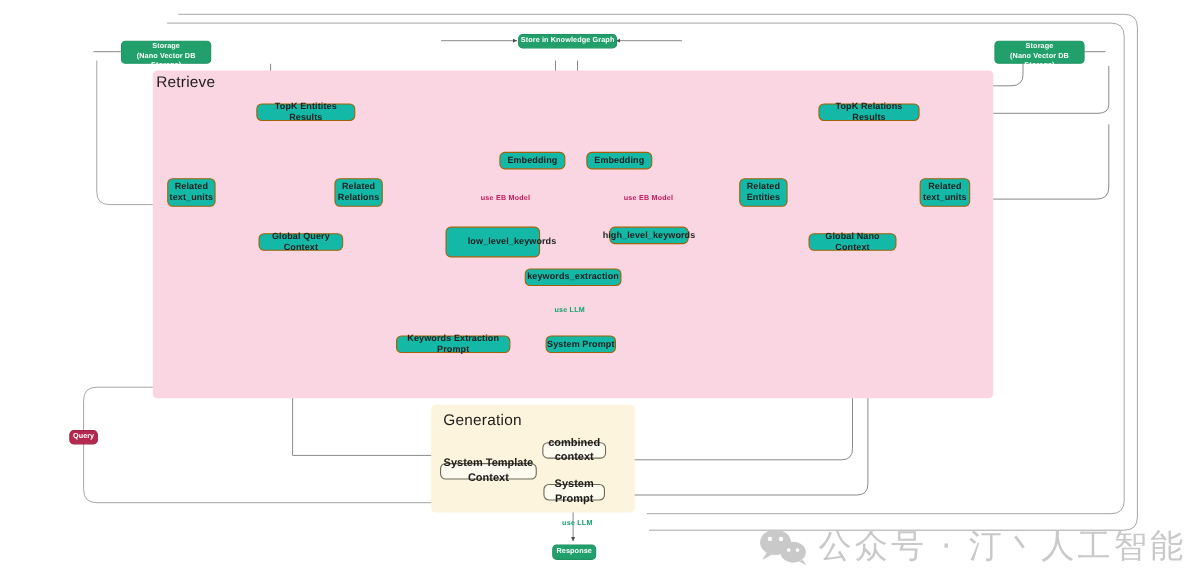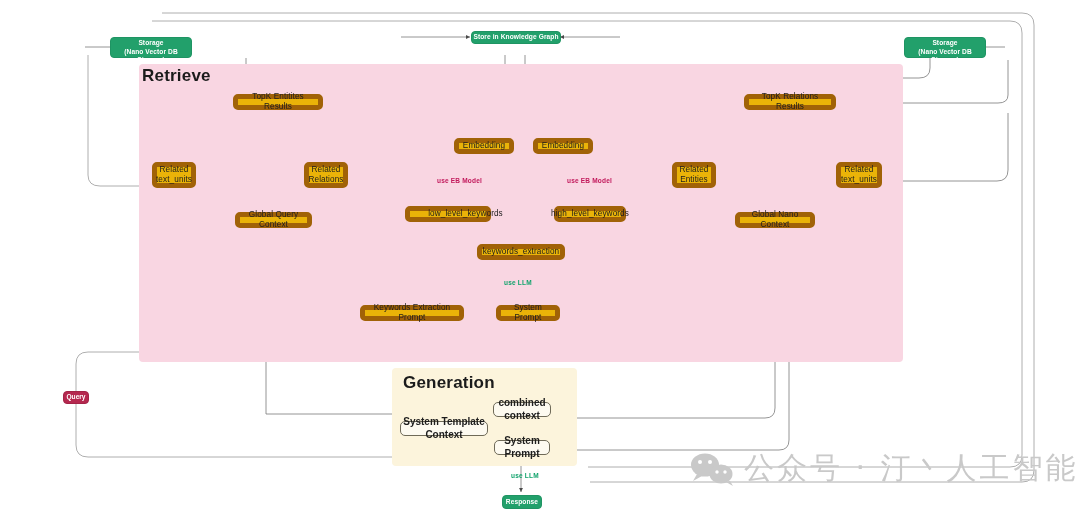--- a/index.html
+++ b/index.html
@@ -35,44 +35,44 @@
   .region-retrieve {
     background: #f9d6e2;
     border-radius: 4px;
   }
   .region-generation {
     background: #fcf4dc;
     border-radius: 4px;
   }
   .region-title {
     position: absolute;
-    font-size: 17px;
-    font-weight: bold;
+    font-size: 14px;
+    font-weight: normal;
     color: #1b1b1b;
     letter-spacing: .2px;
   }
 
   
   .node {
     position: absolute;
     box-sizing: border-box;
     display: flex;
     align-items: center;
     justify-content: center;
     text-align: center;
     border-radius: 5px;
     line-height: 1.25;
     white-space: pre-line;
   }
   .node-pink {
-    background: #eab308;
-    border: 5px solid #a16207;
+    background: #14b8a6;
+    border: 1px solid #a16207;
     color: #1d1d1d;
     font-size: 8.2px;
-    font-weight: normal;
+    font-weight: bold;
     letter-spacing: .1px;
   }
   .node-green {
     background: #22a06b;
     border: 1px solid #1f9463;
     color: #ffffff;
     font-size: 6.6px;
     font-weight: bold;
     letter-spacing: .1px;
     border-radius: 4px;
@@ -289,21 +289,21 @@
 text_units</div>
 
   <div class="node node-pink" style="left:454px; top:138px; width:60px; height:16px;">Embedding</div>
 
   <div class="node node-pink" style="left:533px; top:138px; width:60px; height:16px;">Embedding</div>
 
   <div class="node node-pink" style="left:235px; top:212px; width:77px; height:16px;">Global Query Context</div>
 
   <div class="node node-pink" style="left:735px; top:212px; width:80px; height:16px;">Global Nano Context</div>
 
-  <div class="node node-pink" style="left:405px; top:206px; width:86px; height:16px;padding-left:35px;">low_level_keywords</div>
+  <div class="node node-pink" style="left:405px; top:206px; width:86px; height:28px;padding-left:35px;">low_level_keywords</div>
 
   <div class="node node-pink" style="left:554px; top:206px; width:72px; height:16px;">high_level_keywords</div>
 
   <div class="node node-pink" style="left:477px; top:244px; width:88px; height:16px;">keywords_extraction</div>
 
   <div class="node node-pink" style="left:360px; top:305px; width:104px; height:16px;">Keywords Extraction Prompt</div>
 
   <div class="node node-pink" style="left:496px; top:305px; width:64px; height:16px;">System Prompt</div>
 
   <div class="node node-crimson" style="left:63px; top:391px; width:26px; height:13px;">Query</div>
@@ -314,21 +314,21 @@
 
   <div class="node node-cream" style="left:494px; top:440px; width:56px; height:15px;">System Prompt</div>
 
   <div class="node node-green" style="left:502px; top:495px; width:40px; height:14px;">Response</div>
 
   <div class="edge-label lbl-emb" style="left:437px; top:177px;">use EB Model</div>
   <div class="edge-label lbl-emb" style="left:567px; top:177px;">use EB Model</div>
   <div class="edge-label lbl-llm" style="left:504px; top:279px;">use LLM</div>
   <div class="edge-label lbl-llm" style="left:511px; top:472px;">use LLM</div>
 
-  <div class="watermark" style="left:690px; top:448px;">
+  <div class="watermark" style="left:690px; top:476px;">
     <svg class="wm-icon" width="44" height="34" viewBox="0 0 44 34" xmlns="http://www.w3.org/2000/svg">
       <ellipse cx="15" cy="13" rx="14" ry="11.5" fill="#c9c9c9"></ellipse>
       <path d="M7,22 L3,29 L12,24 Z" fill="#c9c9c9"></path>
       <ellipse cx="31" cy="22" rx="11.5" ry="9.5" fill="#c9c9c9"></ellipse>
       <path d="M40,29 L43,34 L36,30 Z" fill="#c9c9c9"></path>
       <circle cx="10" cy="10" r="2" fill="#ffffff"></circle>
       <circle cx="20" cy="10" r="2" fill="#ffffff"></circle>
       <circle cx="27" cy="20" r="1.7" fill="#ffffff"></circle>
       <circle cx="35" cy="20" r="1.7" fill="#ffffff"></circle>
     </svg>

